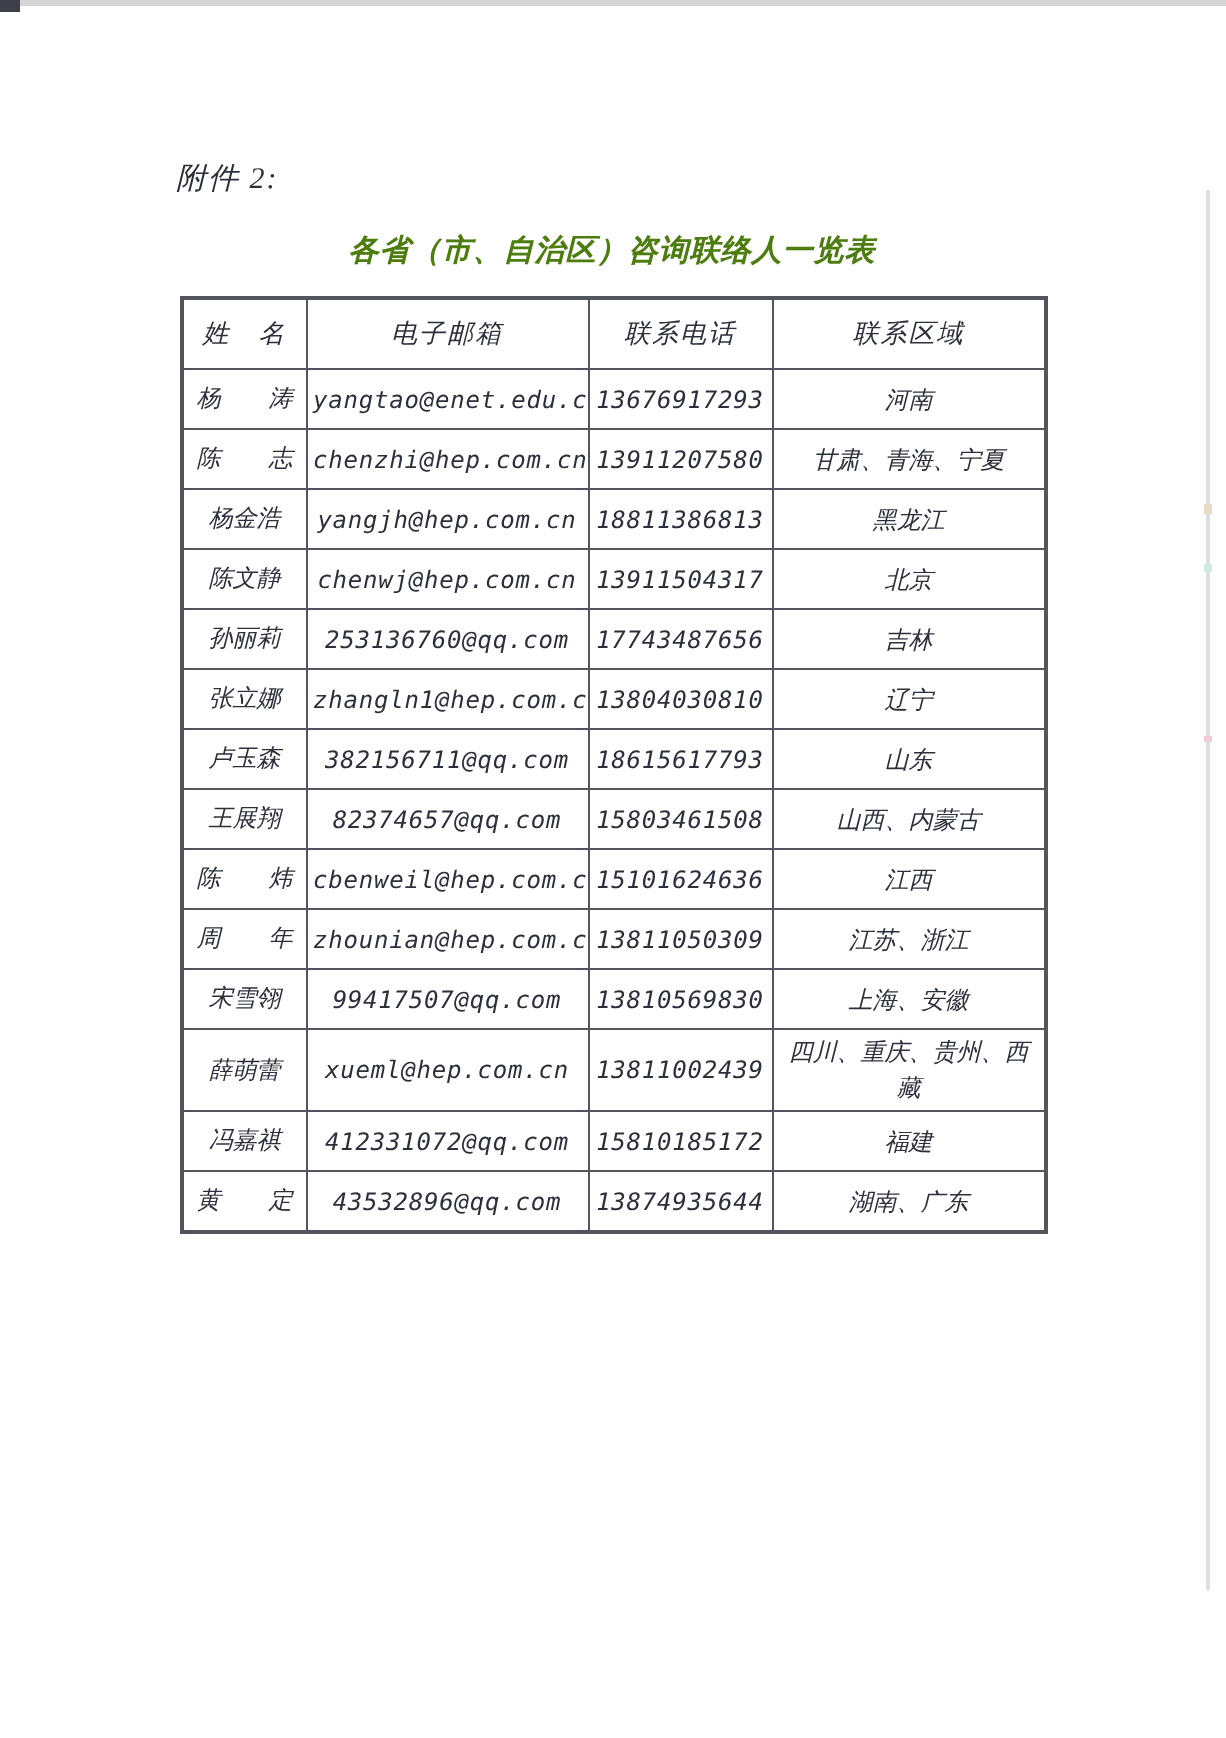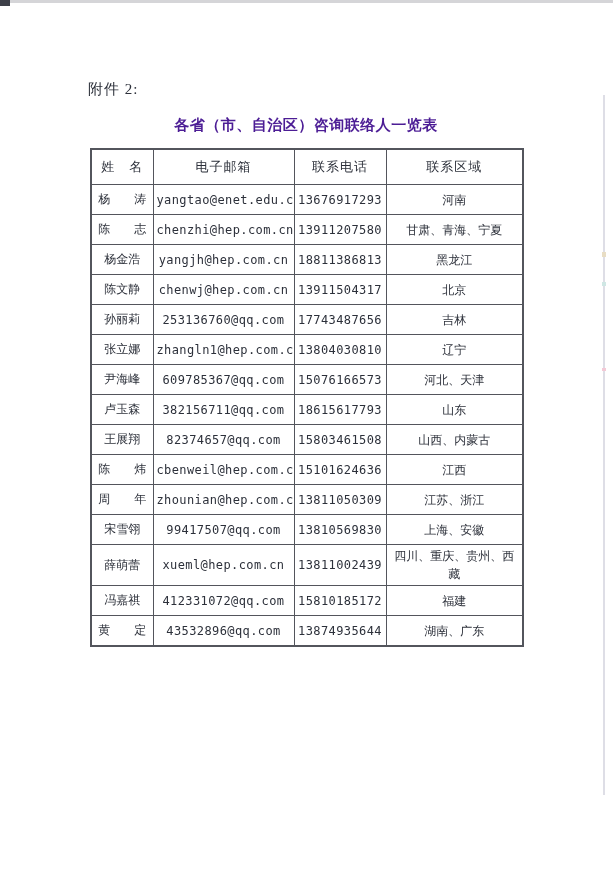--- a/index.html
+++ b/index.html
@@ -8,20 +8,21 @@
     background: #ffffff;
   }
   .page {
     position: relative;
     width: 613px;
     height: 795px;
     background: #ffffff;
     overflow: hidden;
     font-family: "Liberation Serif", serif;
     color: #2c303a;
+    font-style: italic;
   }
   
   .scan-top-strip {
     position: absolute; left: 0; top: 0;
     width: 613px; height: 3px;
     background: #d5d5d8;
   }
   .scan-corner-mark {
     position: absolute; left: 0; top: 0;
     width: 10px; height: 6px;
@@ -59,21 +60,21 @@
   }
   .doc-title {
     position: absolute;
     left: 90px; top: 116px;
     width: 432px;
     text-align: center;
     font-family: "Liberation Sans", sans-serif;
     font-weight: bold;
     font-size: 15px;
     letter-spacing: 0.5px;
-    color: #4c1d95;
+    color: #4d7c0f;
   }
 
   .contacts-table {
     position: absolute;
     left: 90px; top: 148px;
     width: 432px;
     border-collapse: collapse;
     table-layout: fixed;
   }
   .contacts-table th,
@@ -166,26 +167,20 @@
       <td class="c-phone">17743487656</td>
       <td class="c-region">吉林</td>
     </tr>
         <tr>
       <td class="c-name">张立娜</td>
       <td class="c-email">zhangln1@hep.com.cn</td>
       <td class="c-phone">13804030810</td>
       <td class="c-region">辽宁</td>
     </tr>
         <tr>
-      <td class="c-name">尹海峰</td>
-      <td class="c-email">609785367@qq.com</td>
-      <td class="c-phone">15076166573</td>
-      <td class="c-region">河北、天津</td>
-    </tr>
-        <tr>
       <td class="c-name">卢玉森</td>
       <td class="c-email">382156711@qq.com</td>
       <td class="c-phone">18615617793</td>
       <td class="c-region">山东</td>
     </tr>
         <tr>
       <td class="c-name">王展翔</td>
       <td class="c-email">82374657@qq.com</td>
       <td class="c-phone">15803461508</td>
       <td class="c-region">山西、内蒙古</td>

